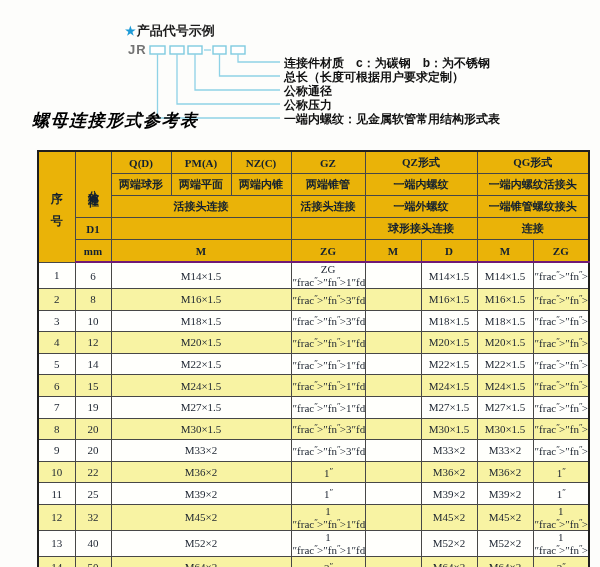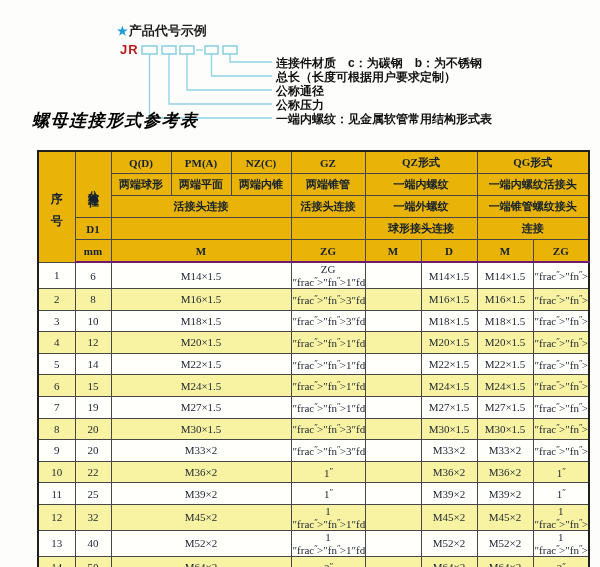--- a/index.html
+++ b/index.html
@@ -2,30 +2,30 @@
 <html><head>
 <meta charset="utf-8">
 <style>
   html,body { margin:0; padding:0; background:#ffffff; }
   .page {
     position:relative; width:600px; height:567px; overflow:hidden;
     background:#fdfdfb; font-family:"Liberation Serif", serif;
   }
 
   
-  .diagram { position:absolute; left:4px; top:0; width:500px; height:148px;padding-left:20px; }
+  .diagram { position:absolute; left:12px; top:0; width:500px; height:148px;padding-left:20px; }
   .diagram-heading {
     position:absolute; left:113px; top:22px; white-space:nowrap;
     font-family:"Liberation Sans", sans-serif; font-weight:bold; font-size:13px; color:#1c1c1c;
   }
   .diagram-heading .star { color:#1e9bd7; font-size:12px; margin-right:1px; }
   .code-prefix {
     position:absolute; left:116px; top:42px;
     font-family:"Liberation Sans", sans-serif; font-weight:bold; font-size:13px;
-    color:#b91c1c; letter-spacing:1px;
+    color:#737373; letter-spacing:1px;
   }
   svg.connectors { position:absolute; left:0; top:0; }
   .dlabel {
     position:absolute; left:272px; white-space:nowrap;
     font-family:"Liberation Sans", sans-serif; font-weight:bold; font-size:12px; color:#121212;
   }
   .dlabel.l0 { top:55px; } .dlabel.l1 { top:69px; } .dlabel.l2 { top:83px; }
   .dlabel.l3 { top:97px; } .dlabel.l4 { top:111px; }
 
   

